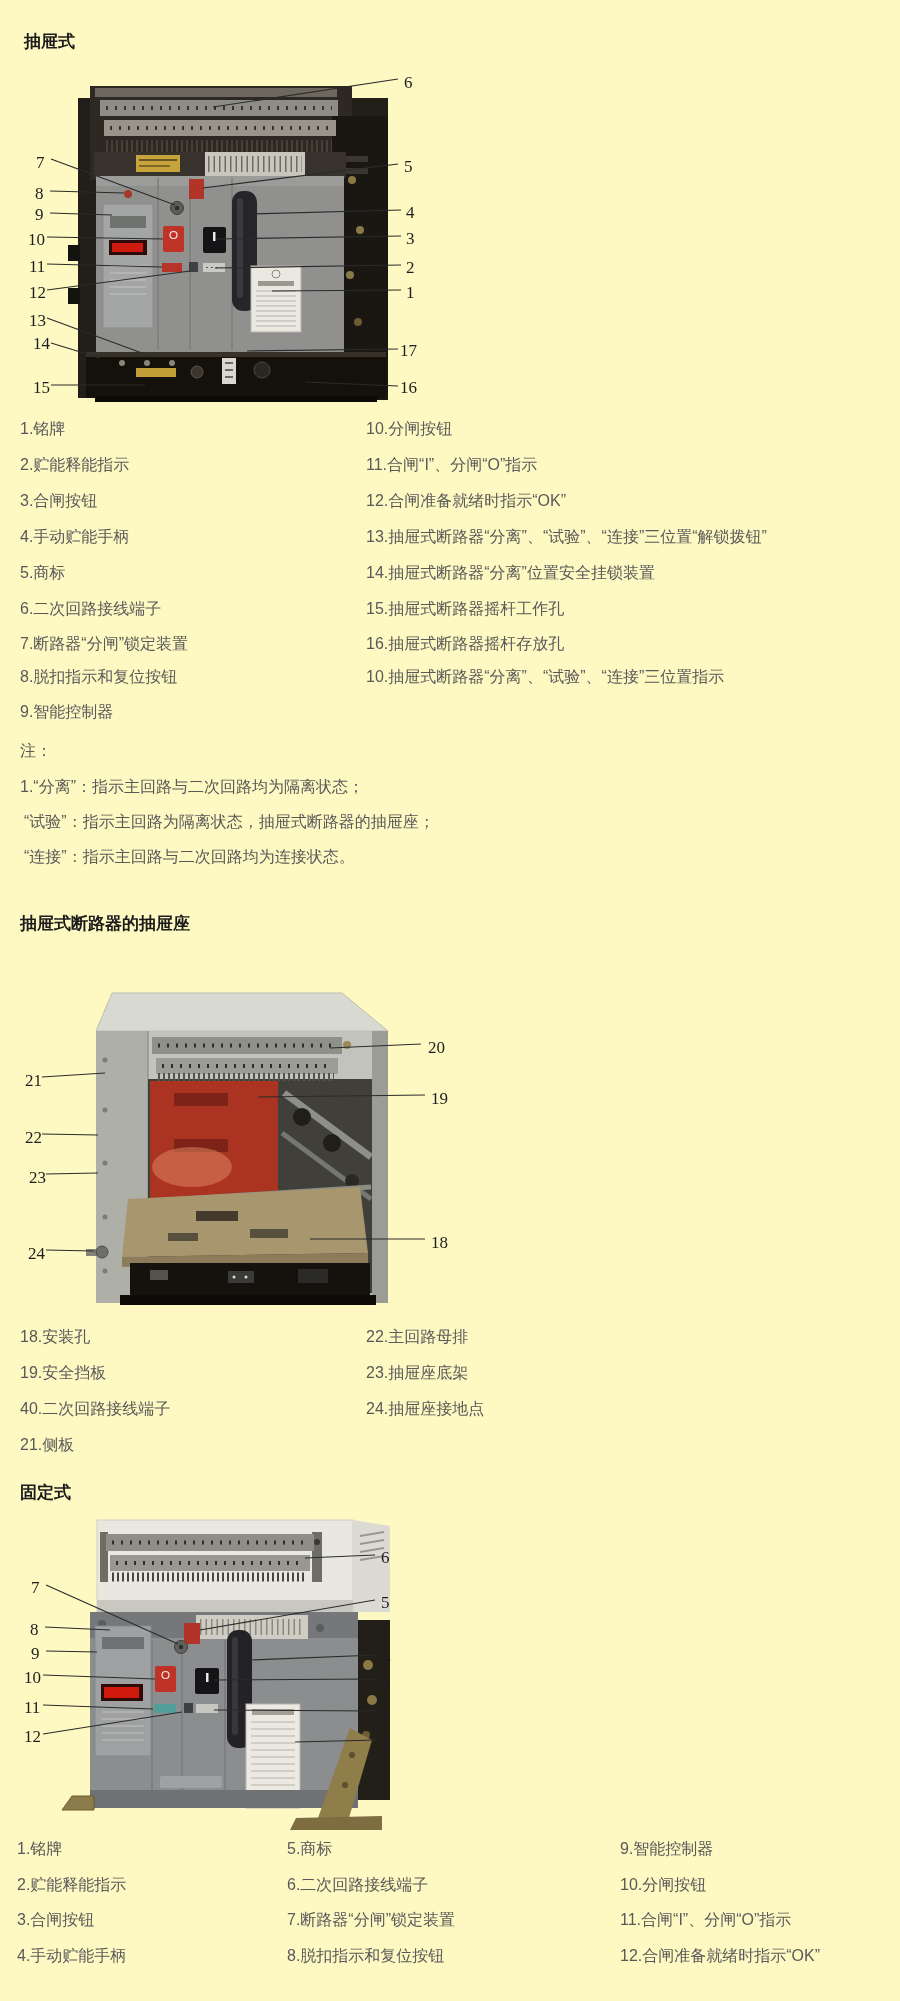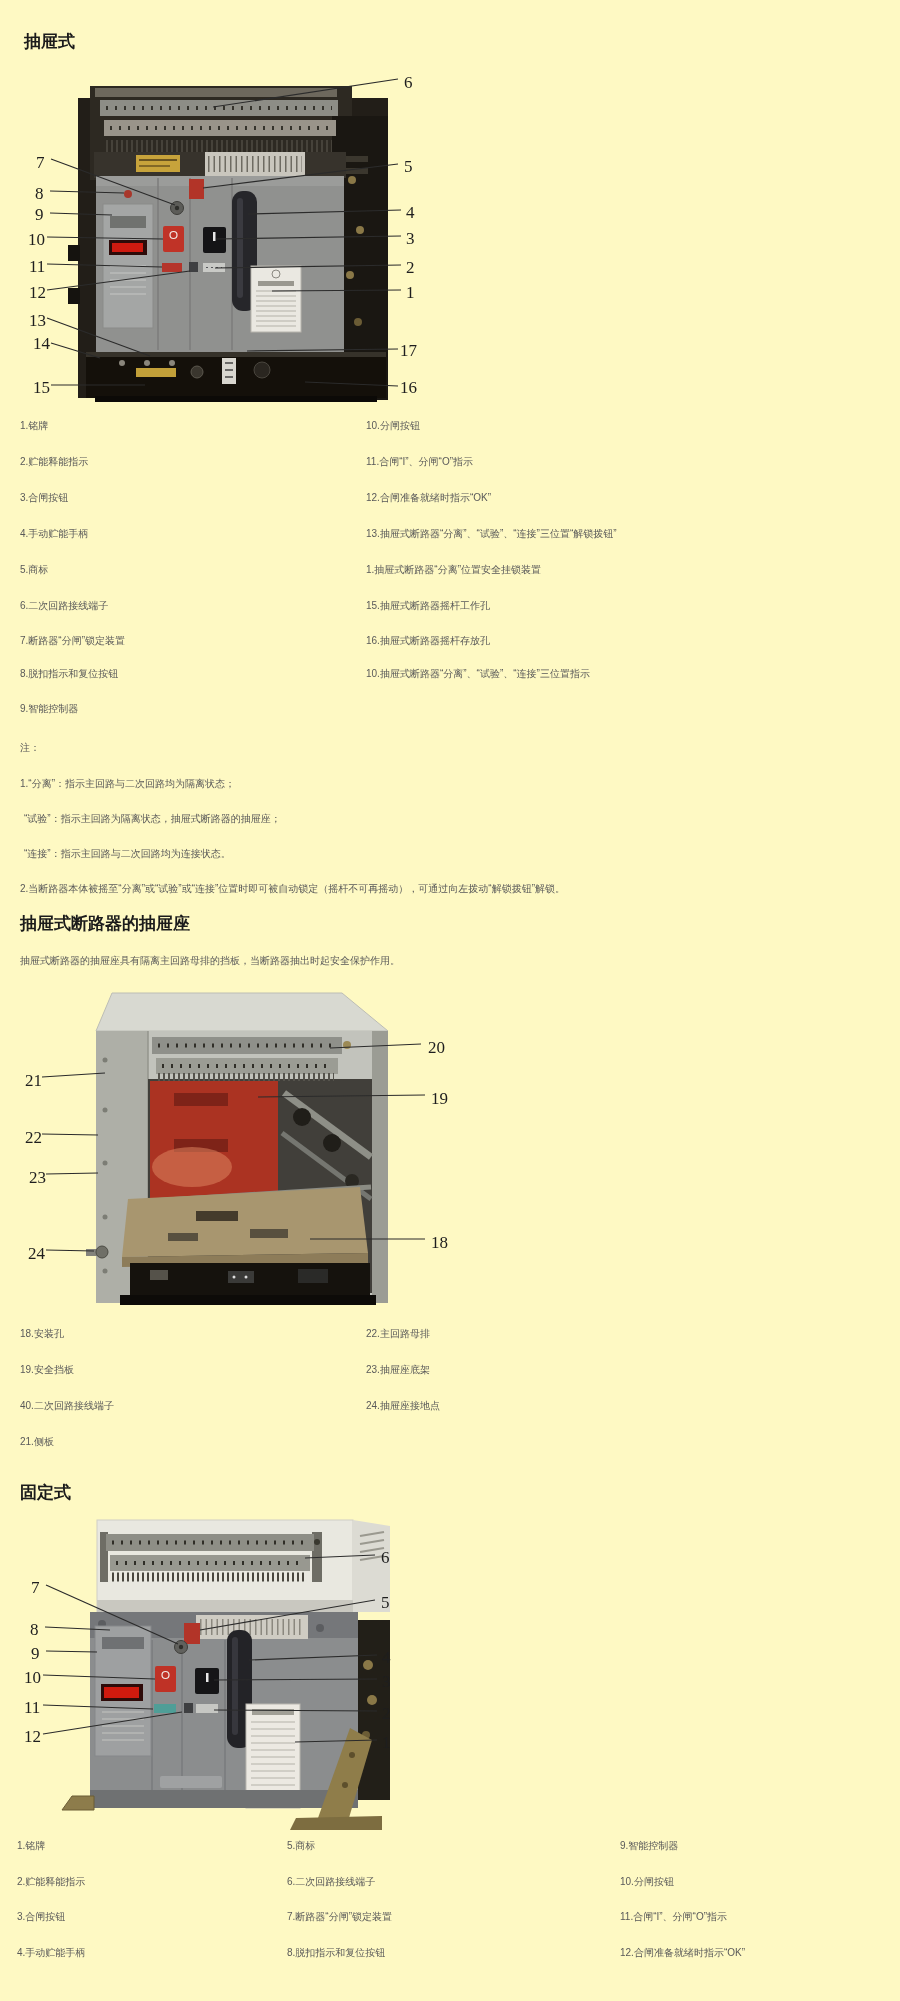--- a/index.html
+++ b/index.html
@@ -1,19 +1,19 @@
 <!DOCTYPE html>
 <html><head>
 <meta charset="utf-8">
 <style>
   html,body{margin:0;padding:0;background:#ffffff;}
   .page{position:relative;width:900px;height:2001px;background:#fef9c3;overflow:hidden;
         font-family:"Liberation Sans","DejaVu Sans",sans-serif;}
   .h{position:absolute;font-weight:bold;font-size:17px;color:#1b1b1b;white-space:nowrap;}
-  .t{position:absolute;font-size:10px;color:#595959;white-space:nowrap;}
+  .t{position:absolute;font-size:16px;color:#595959;white-space:nowrap;}
   svg{position:absolute;display:block;}
   .cline{stroke:#2b2b2b;stroke-width:1.2;fill:none;}
   .cnum{font-family:"Liberation Serif","DejaVu Serif",serif;font-size:17px;fill:#1e1e1e;}
 </style>
 </head>
 <body>
 
 <div class="page">
 
   <div class="h" style="left:24px;top:30px">抽屉式</div>
@@ -148,33 +148,31 @@
   <div class="t" style="left:20px;top:527px">4.手动贮能手柄</div>
   <div class="t" style="left:20px;top:563px">5.商标</div>
   <div class="t" style="left:20px;top:599px">6.二次回路接线端子</div>
   <div class="t" style="left:20px;top:634px">7.断路器“分闸”锁定装置</div>
   <div class="t" style="left:20px;top:667px">8.脱扣指示和复位按钮</div>
   <div class="t" style="left:20px;top:702px">9.智能控制器</div>
   <div class="t" style="left:366px;top:419px">10.分闸按钮</div>
   <div class="t" style="left:366px;top:455px">11.合闸“I”、分闸“O”指示</div>
   <div class="t" style="left:366px;top:491px">12.合闸准备就绪时指示“OK”</div>
   <div class="t" style="left:366px;top:527px">13.抽屉式断路器“分离”、“试验”、“连接”三位置“解锁拨钮”</div>
-  <div class="t" style="left:366px;top:563px">1.抽屉式断路器“分离”位置安全挂锁装置</div>
+  <div class="t" style="left:366px;top:563px">14.抽屉式断路器“分离”位置安全挂锁装置</div>
   <div class="t" style="left:366px;top:599px">15.抽屉式断路器摇杆工作孔</div>
   <div class="t" style="left:366px;top:634px">16.抽屉式断路器摇杆存放孔</div>
   <div class="t" style="left:366px;top:667px">10.抽屉式断路器“分离”、“试验”、“连接”三位置指示</div>
 
   <div class="t" style="left:20px;top:741px">注：</div>
   <div class="t" style="left:20px;top:777px">1.“分离”：指示主回路与二次回路均为隔离状态；</div>
   <div class="t" style="left:24px;top:812px">“试验”：指示主回路为隔离状态，抽屉式断路器的抽屉座；</div>
   <div class="t" style="left:24px;top:847px">“连接”：指示主回路与二次回路均为连接状态。</div>
-  <div class="t" style="left:20px;top:882px">2.当断路器本体被摇至“分离”或“试验”或“连接”位置时即可被自动锁定（摇杆不可再摇动），可通过向左拨动“解锁拨钮”解锁。</div>
 
   <div class="h" style="left:20px;top:912px">抽屉式断路器的抽屉座</div>
-  <div class="t" style="left:20px;top:954px">抽屉式断路器的抽屉座具有隔离主回路母排的挡板，当断路器抽出时起安全保护作用。</div>
 
   <svg style="left:0;top:985px" width="460" height="345" viewBox="0 0 460 345">
     <g>
       <polygon points="112,8 342,8 388,46 96,46" fill="#d8d9d1" stroke="#bcbdb5"></polygon>
       <rect x="96" y="46" width="292" height="272" fill="#c2c3bc"></rect>
       <rect x="96" y="46" width="52" height="272" fill="#aeafa7"></rect>
       <line x1="148" y1="46" x2="148" y2="318" stroke="#93948c" stroke-width="1.5"></line>
       <circle cx="105" cy="75" r="2.5" fill="#7c7d75"></circle>
       <circle cx="105" cy="125" r="2.5" fill="#7c7d75"></circle>
       <circle cx="105" cy="178" r="2.5" fill="#7c7d75"></circle>

